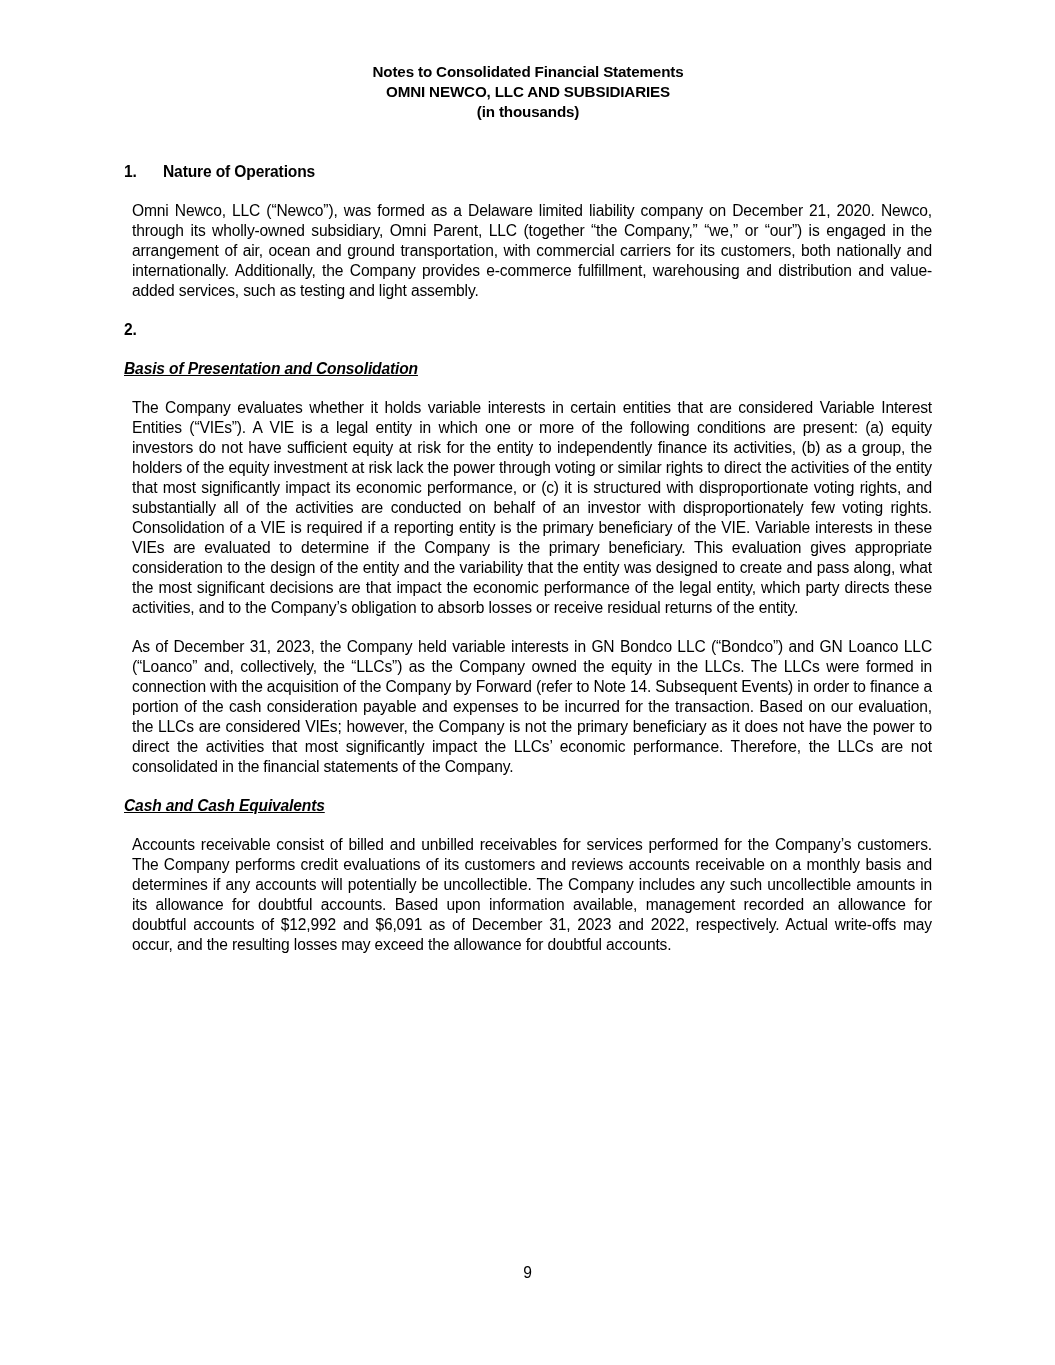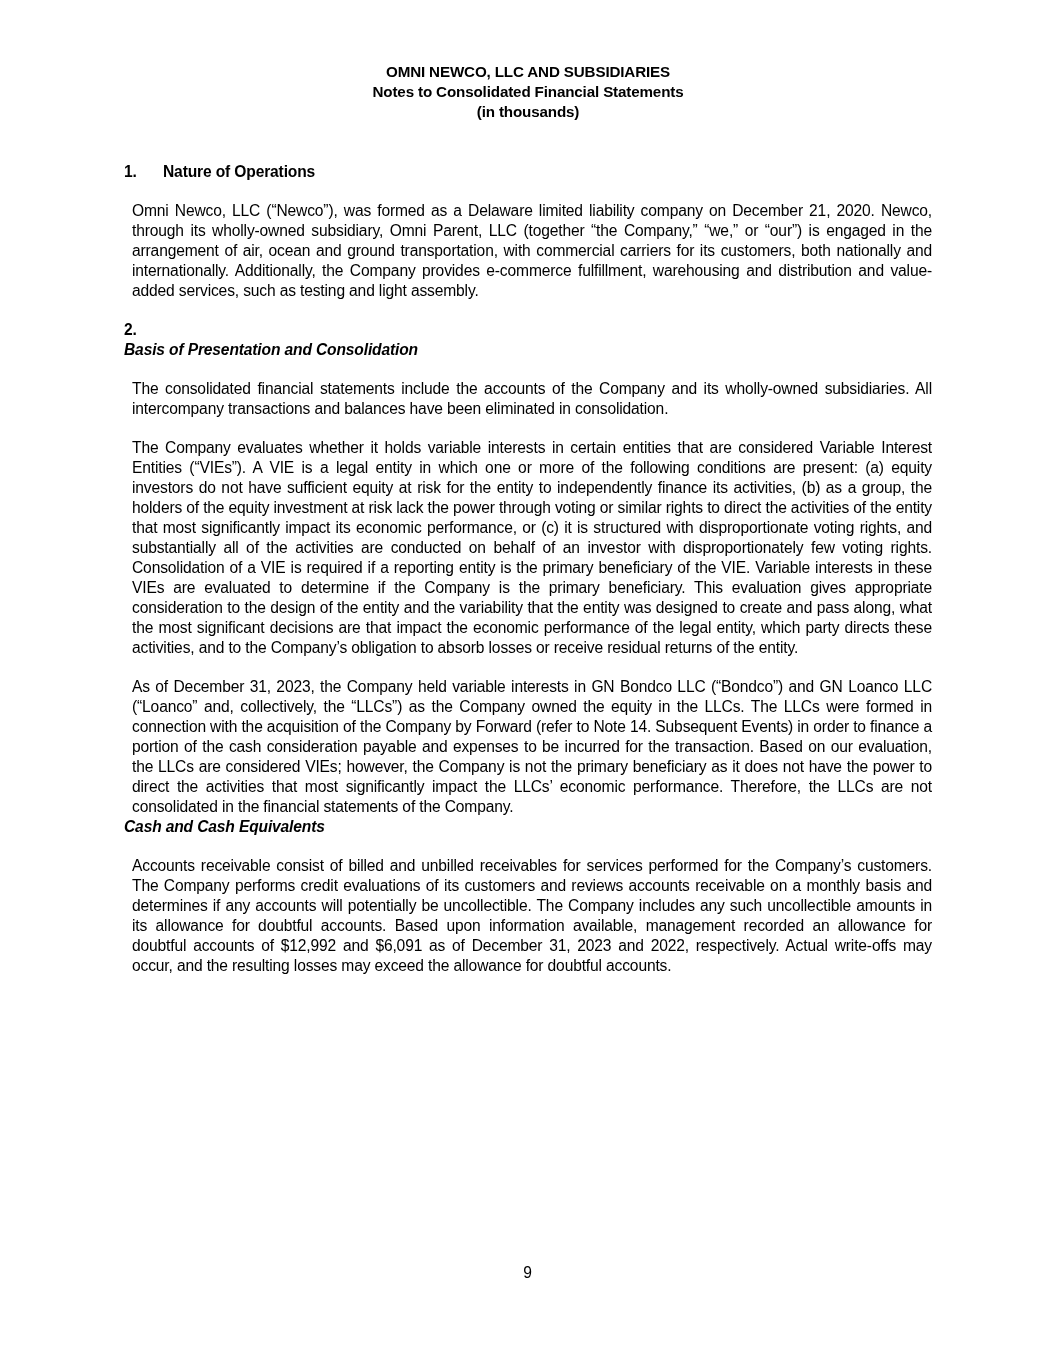--- a/index.html
+++ b/index.html
@@ -37,20 +37,22 @@
     margin-top: 40px;
     display: flex;
   }
   .section-heading .num {
     width: 39px;
     display: inline-block;
   }
   .sub-heading {
     font-weight: bold;
     font-style: italic;
+    margin-top: 19px;
+    text-decoration: underline;
   }
   p {
     margin: 19px 0 0 8px;
     text-align: justify;
     text-align-last: left;
   }
   .page-number {
     position: absolute;
     left: 0;
     width: 1055px;
@@ -59,37 +61,36 @@
     font-size: 15.6px;
     line-height: 20px;
   }
 </style>
 </head>
 <body>
 
 <div class="page">
 
   <div class="header">
+    <div>Notes to Consolidated Financial Statements</div>
     <div>OMNI NEWCO, LLC AND SUBSIDIARIES</div>
-    <div>Notes to Consolidated Financial Statements</div>
     <div>(in thousands)</div>
   </div>
 
   <div class="section-heading">
     <span class="num">1.</span>
     <span>Nature of Operations</span>
   </div>
   <p>Omni Newco, LLC (“Newco”), was formed as a Delaware limited liability company on December 21, 2020. Newco, through its wholly-owned subsidiary, Omni Parent, LLC (together “the Company,” “we,” or “our”) is engaged in the arrangement of air, ocean and ground transportation, with commercial carriers for its customers, both nationally and internationally. Additionally, the Company provides e-commerce fulfillment, warehousing and distribution and value-added services, such as testing and light assembly.</p>
 
   <div class="section-heading" style="margin-top:19px">
     <span class="num">2.</span>
   </div>
 
   <div class="sub-heading">Basis of Presentation and Consolidation</div>
-  <p>The consolidated financial statements include the accounts of the Company and its wholly-owned subsidiaries. All intercompany transactions and balances have been eliminated in consolidation.</p>
   <p>The Company evaluates whether it holds variable interests in certain entities that are considered Variable Interest Entities (“VIEs”). A VIE is a legal entity in which one or more of the following conditions are present: (a) equity investors do not have sufficient equity at risk for the entity to independently finance its activities, (b) as a group, the holders of the equity investment at risk lack the power through voting or similar rights to direct the activities of the entity that most significantly impact its economic performance, or (c) it is structured with disproportionate voting rights, and substantially all of the activities are conducted on behalf of an investor with disproportionately few voting rights. Consolidation of a VIE is required if a reporting entity is the primary beneficiary of the VIE. Variable interests in these VIEs are evaluated to determine if the Company is the primary beneficiary. This evaluation gives appropriate consideration to the design of the entity and the variability that the entity was designed to create and pass along, what the most significant decisions are that impact the economic performance of the legal entity, which party directs these activities, and to the Company’s obligation to absorb losses or receive residual returns of the entity.</p>
   <p>As of December 31, 2023, the Company held variable interests in GN Bondco LLC (“Bondco”) and GN Loanco LLC (“Loanco” and, collectively, the “LLCs”) as the Company owned the equity in the LLCs. The LLCs were formed in connection with the acquisition of the Company by Forward (refer to Note 14. Subsequent Events) in order to finance a portion of the cash consideration payable and expenses to be incurred for the transaction. Based on our evaluation, the LLCs are considered VIEs; however, the Company is not the primary beneficiary as it does not have the power to direct the activities that most significantly impact the LLCs’ economic performance.  Therefore, the LLCs are not consolidated in the financial statements of the Company.</p>
 
   <div class="sub-heading">Cash and Cash Equivalents</div>
 
   <p>Accounts receivable consist of billed and unbilled receivables for services performed for the Company’s customers. The Company performs credit evaluations of its customers and reviews accounts receivable on a monthly basis and determines if any accounts will potentially be uncollectible. The Company includes any such uncollectible amounts in its allowance for doubtful accounts. Based upon information available, management recorded an allowance for doubtful accounts of $12,992 and $6,091 as of December 31, 2023 and 2022, respectively. Actual write-offs may occur, and the resulting losses may exceed the allowance for doubtful accounts.</p>
 
 </div>
 
 <div class="page-number">9</div>

